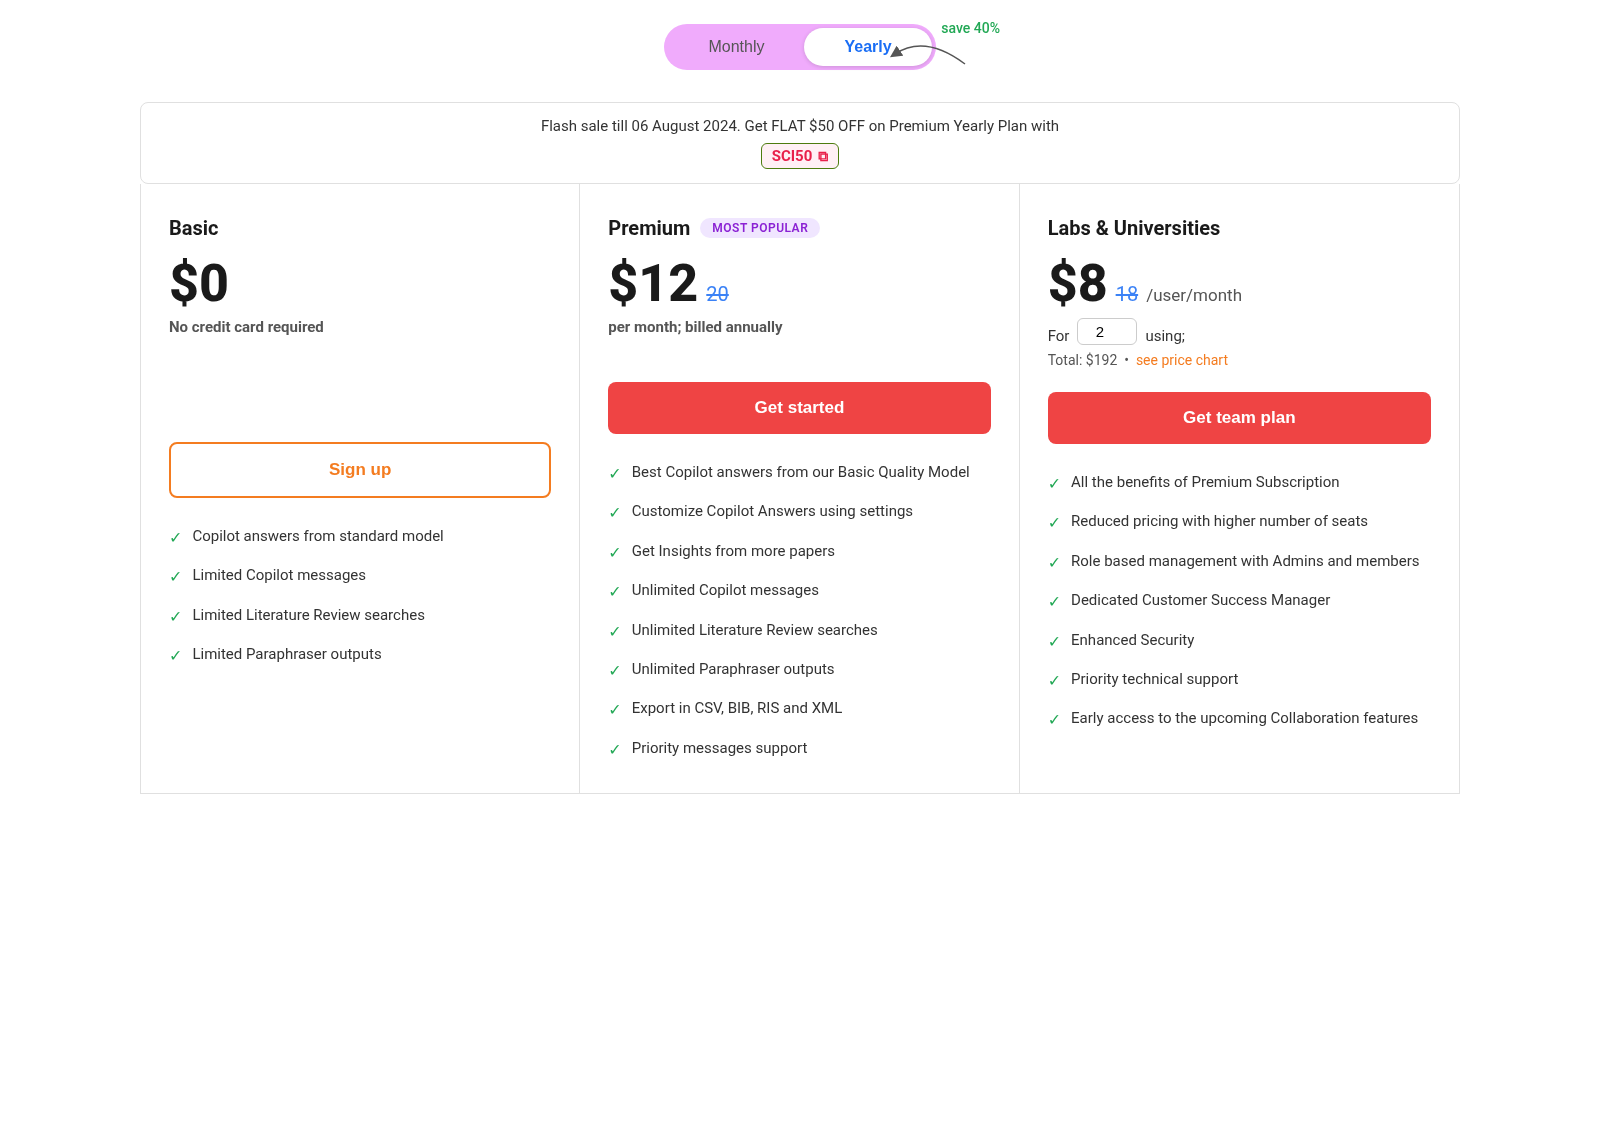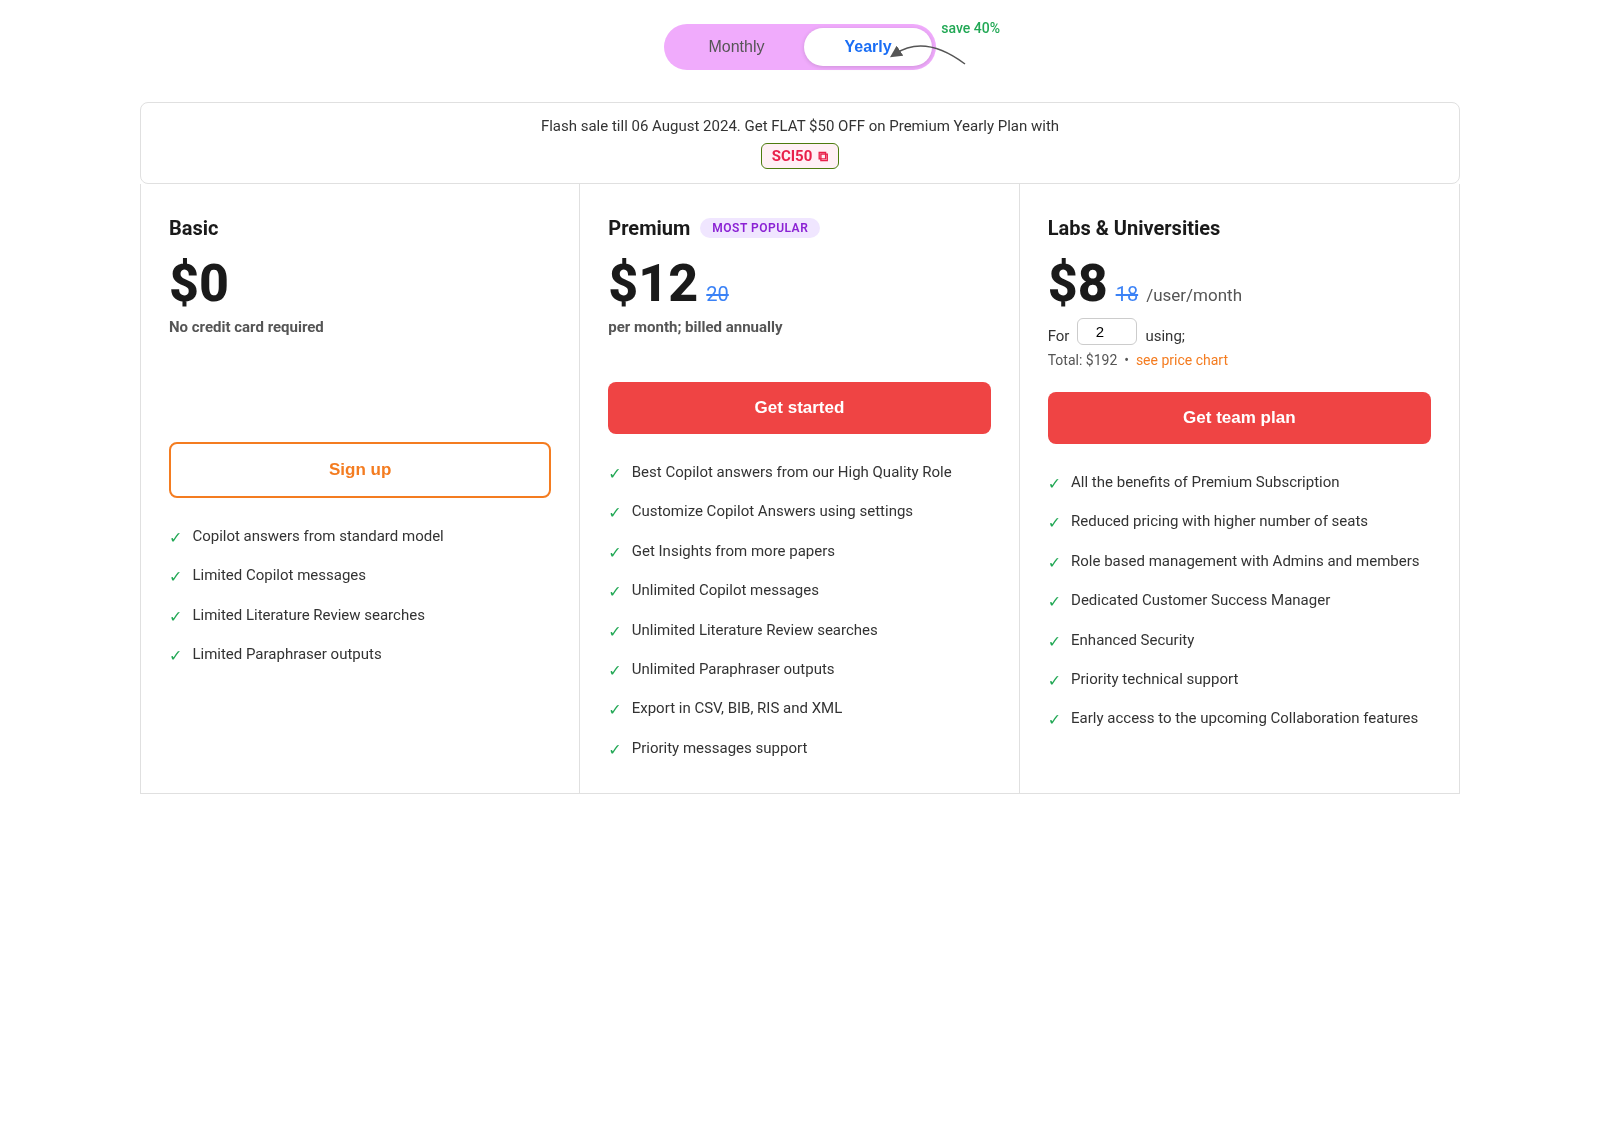--- a/index.html
+++ b/index.html
@@ -323,21 +323,21 @@
       </div>
       <div class="price-row">
         <span class="price-main">$12</span>
         <span class="price-old">20</span>
       </div>
       <div class="price-subtitle">per month; billed annually</div>
       <button class="cta-btn cta-solid">Get started</button>
       <ul class="features-list">
         <li>
             <span class="check-icon">✓</span>
-            <span>Best Copilot answers from our High Quality Role</span>
+            <span>Best Copilot answers from our Basic Quality Model</span>
           </li>
         <li>
             <span class="check-icon">✓</span>
             <span>Customize Copilot Answers using settings</span>
           </li>
         <li>
             <span class="check-icon">✓</span>
             <span>Get Insights from more papers</span>
           </li>
         <li>

